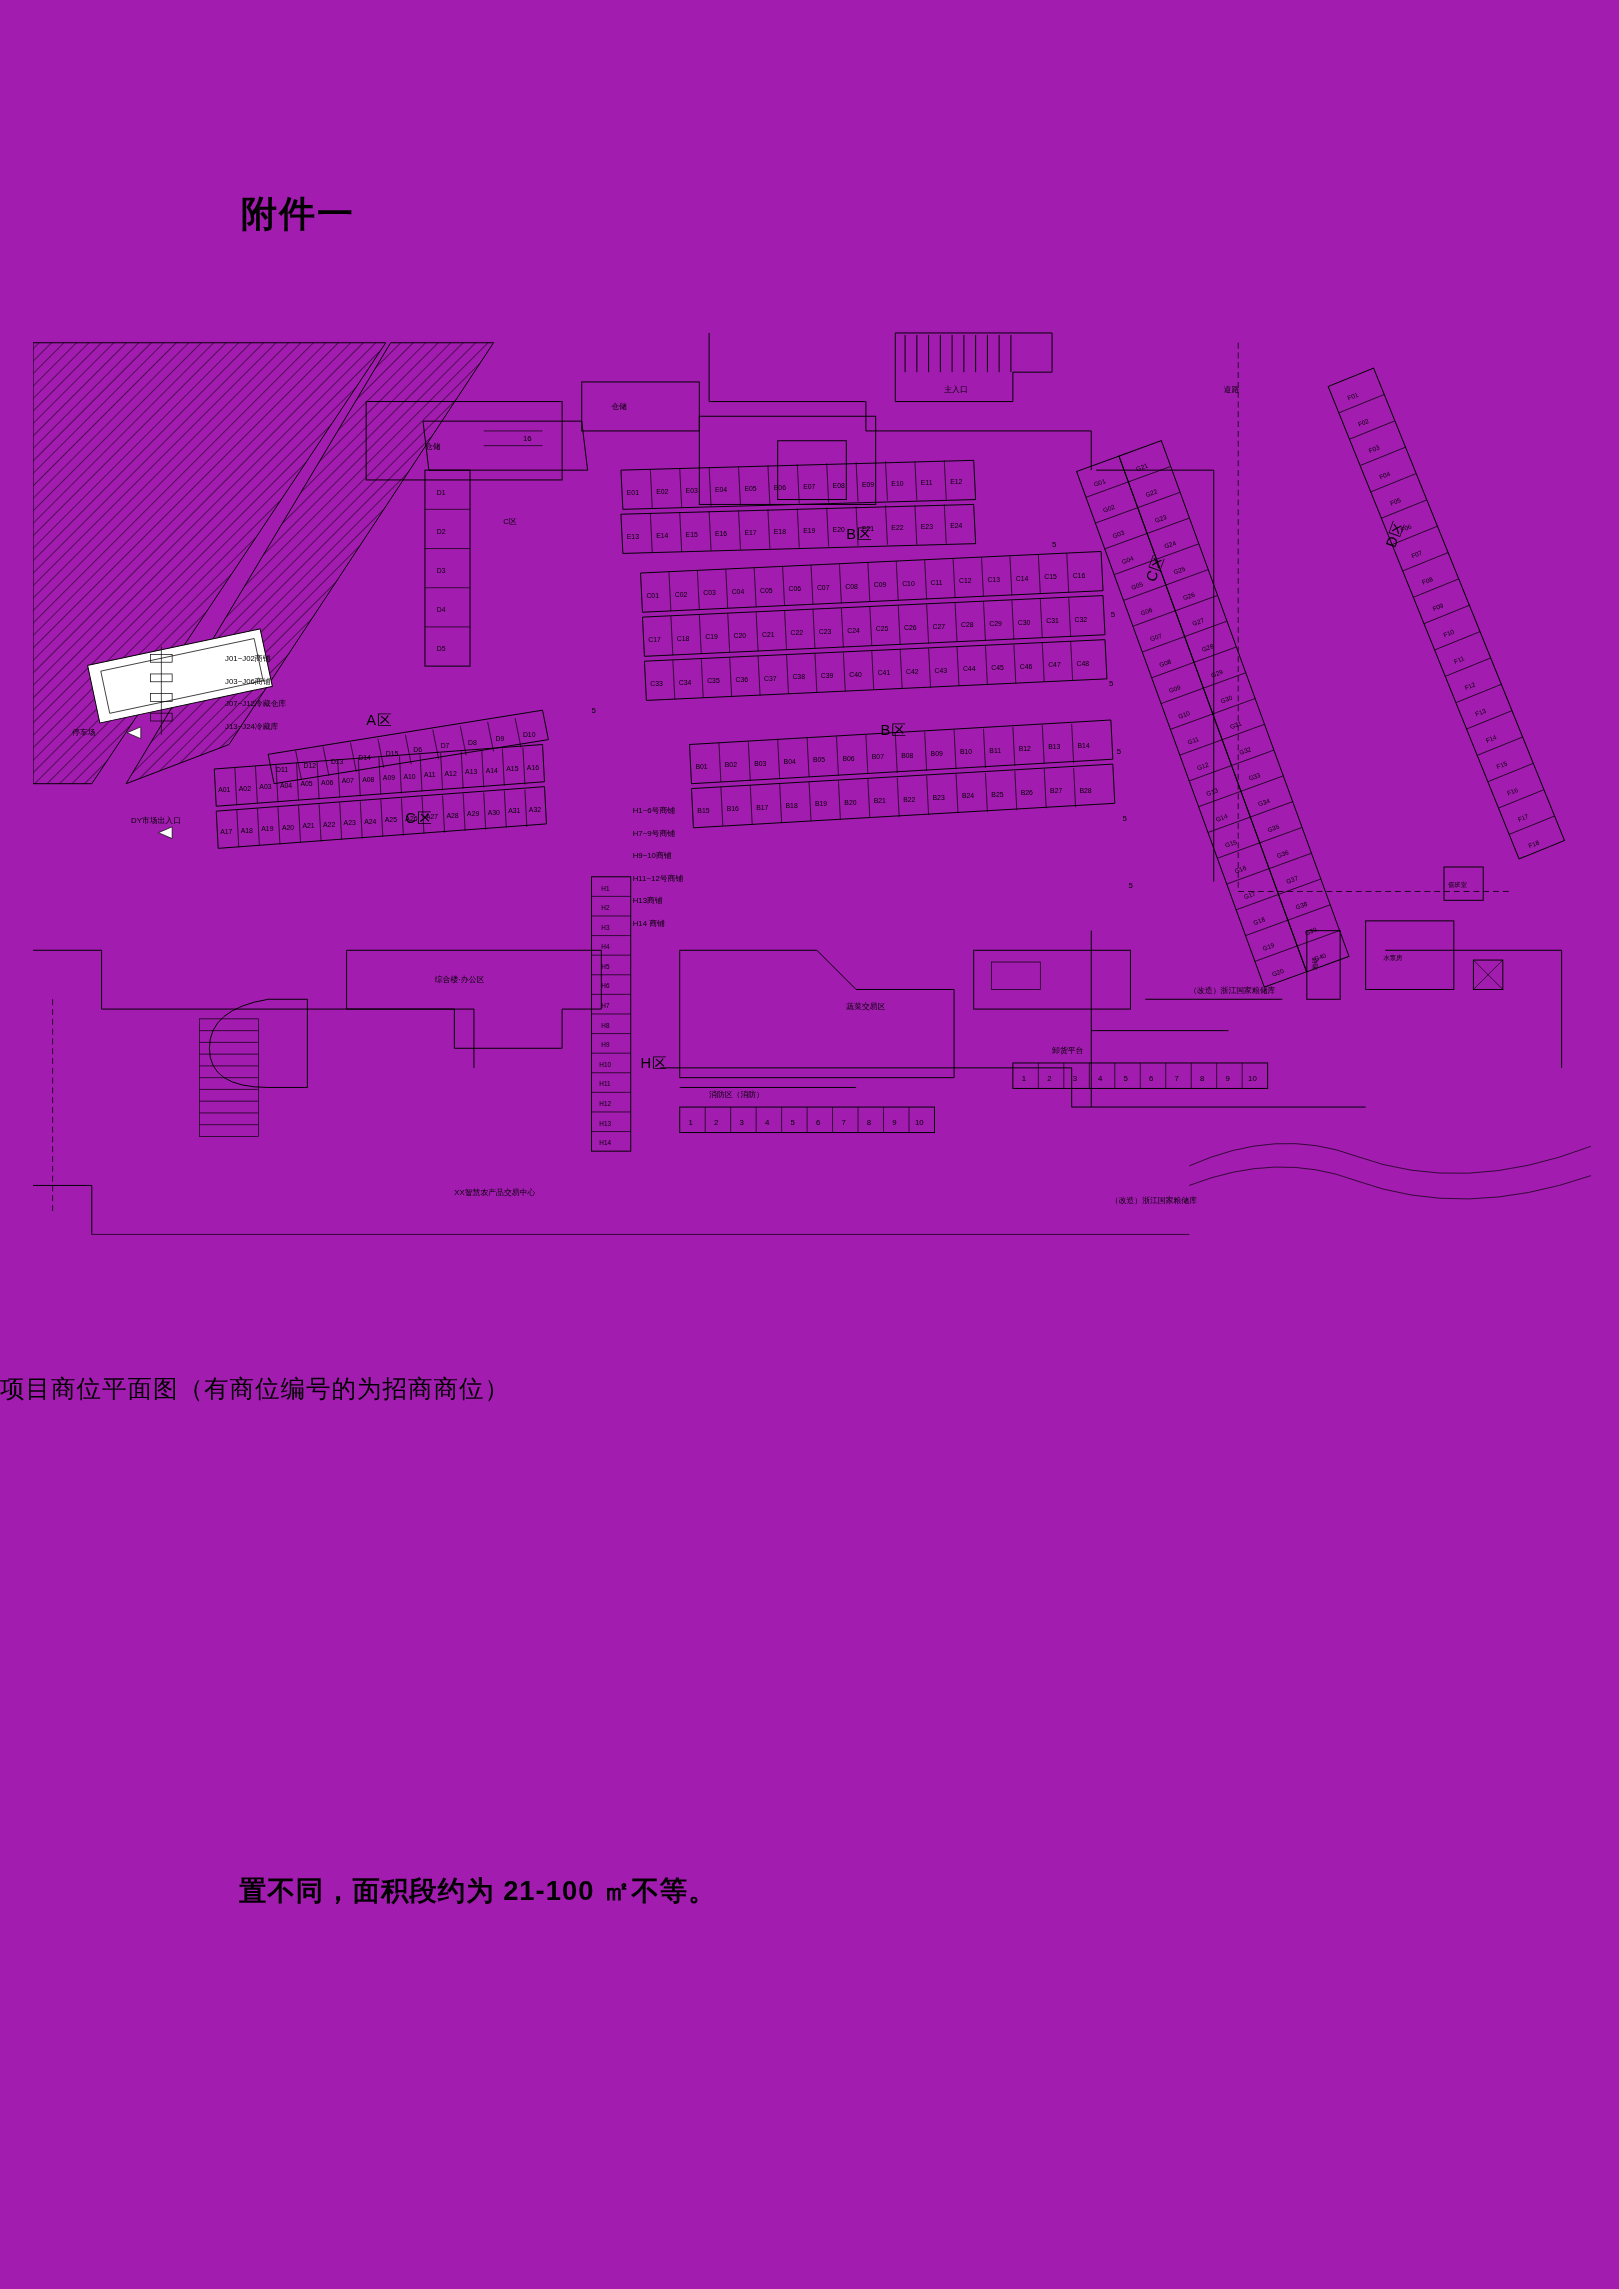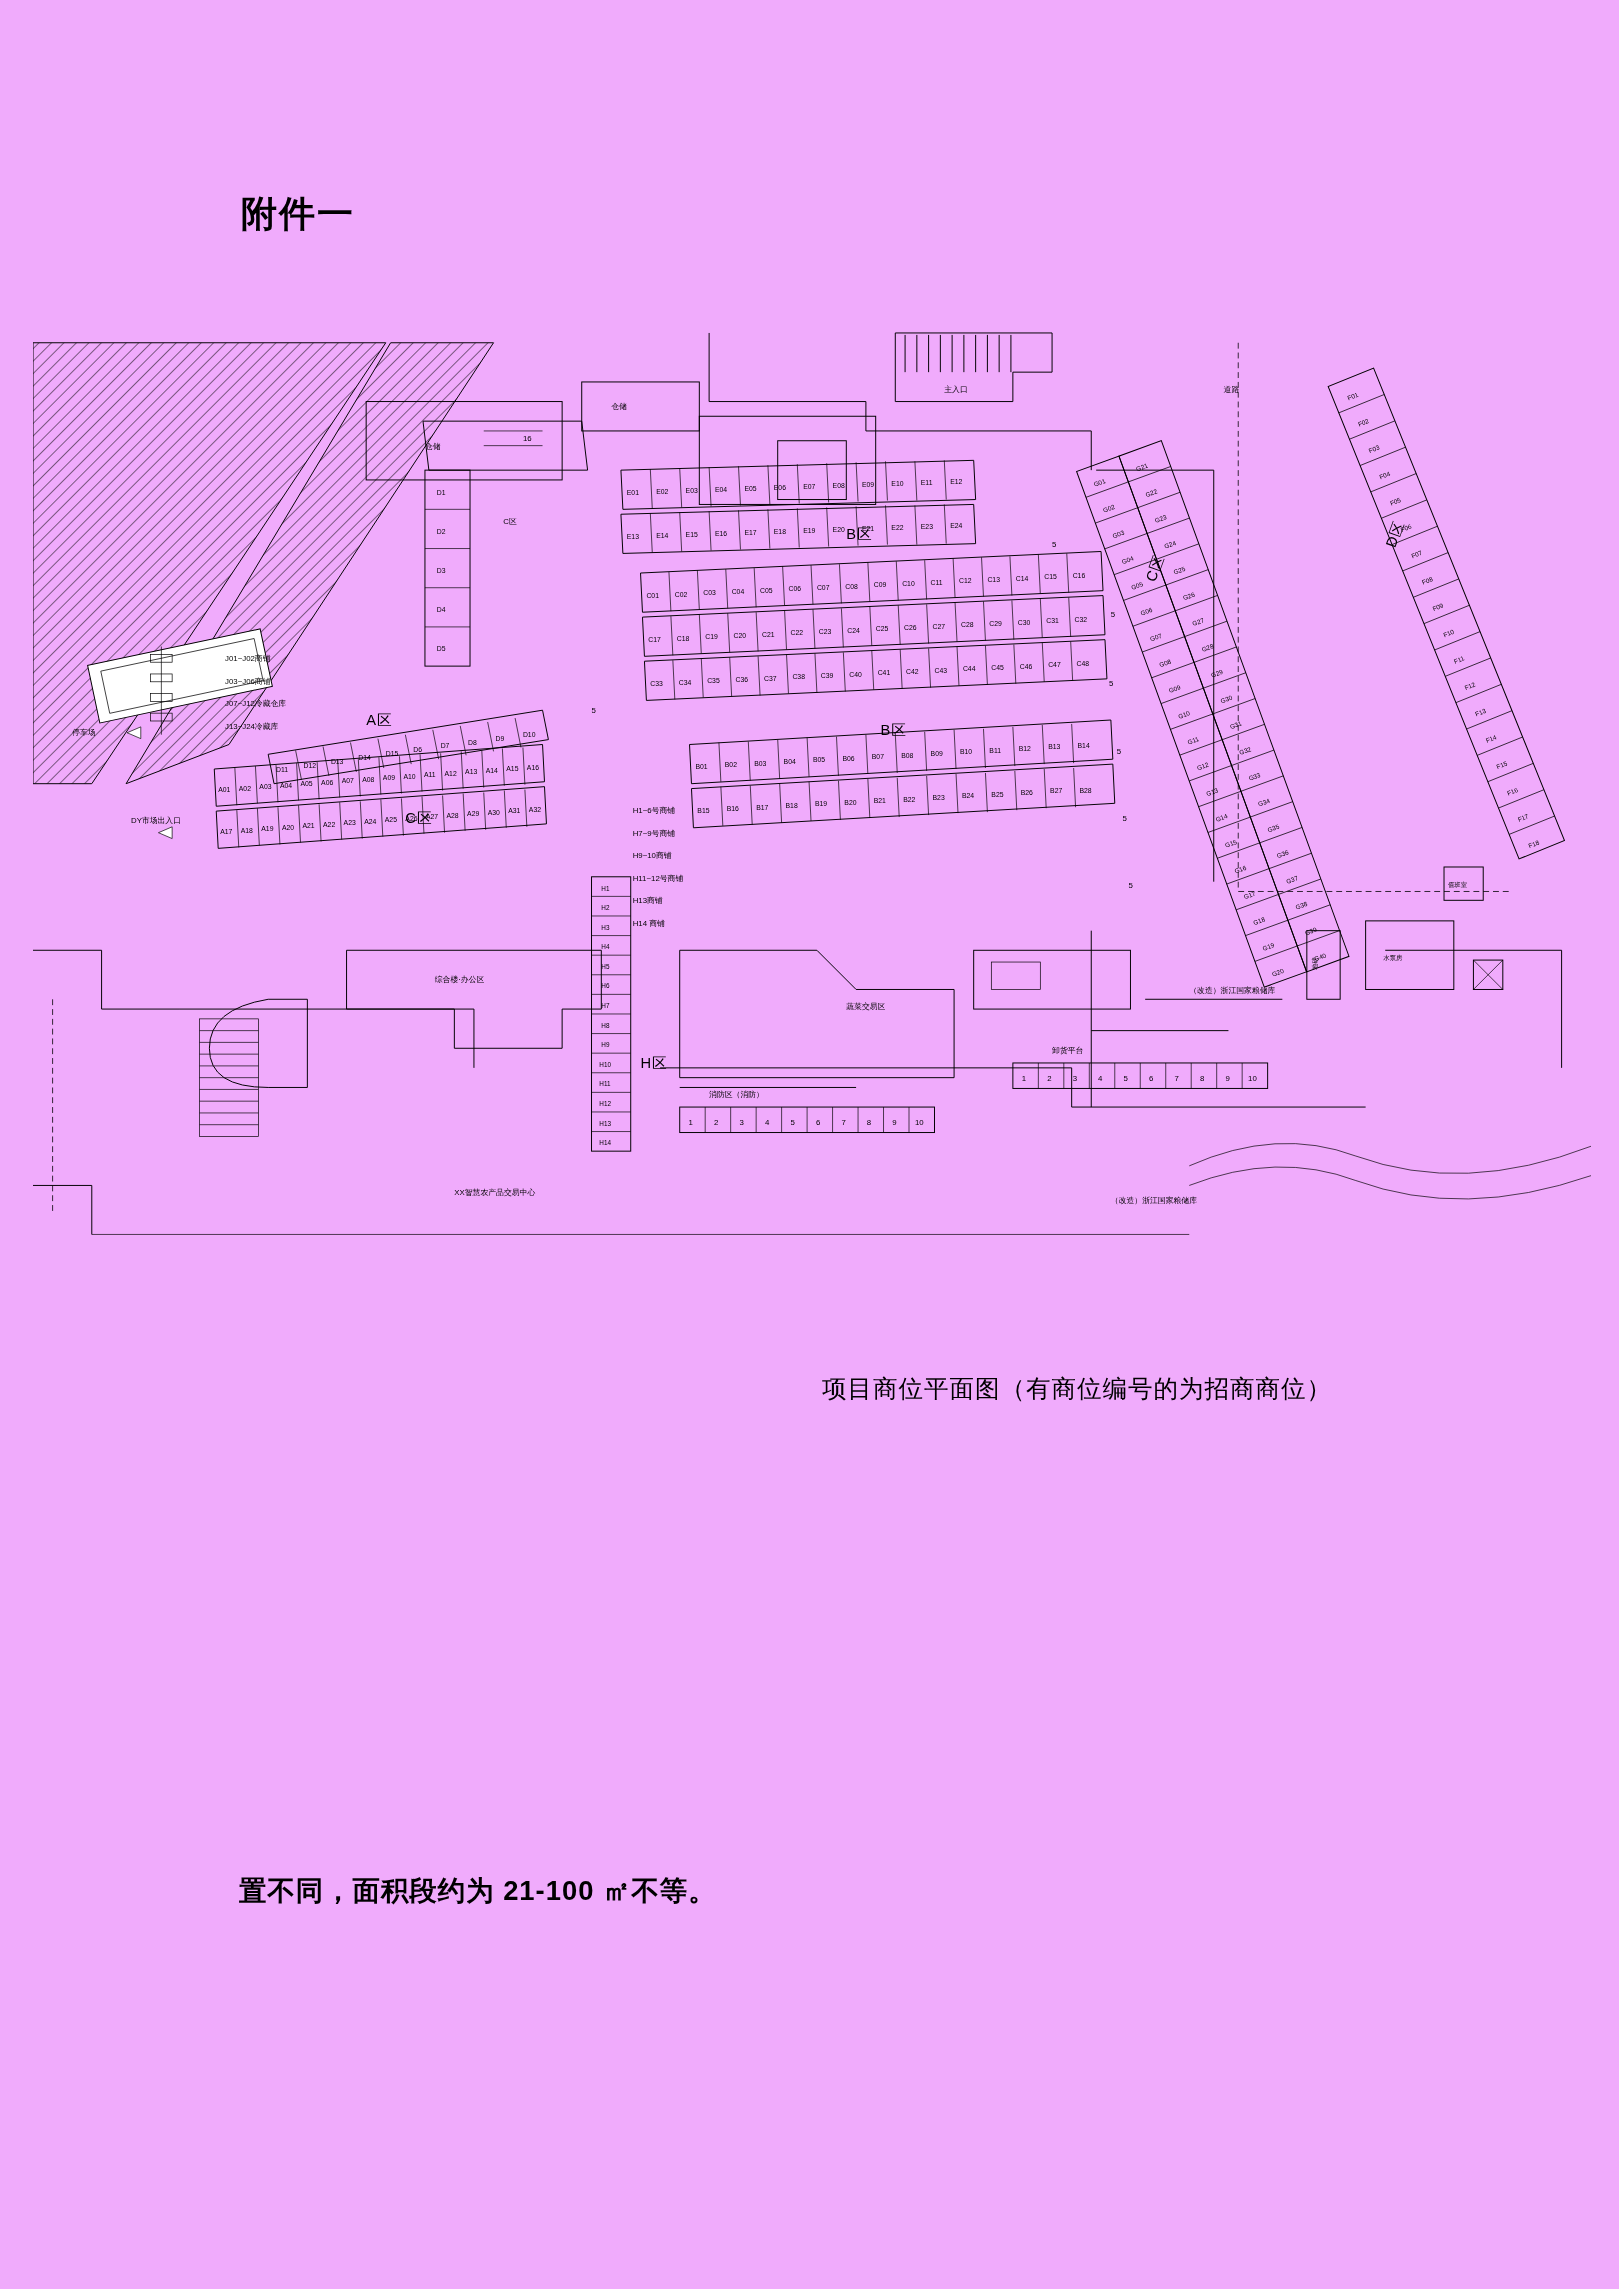--- a/index.html
+++ b/index.html
@@ -11,21 +11,21 @@
     width: 1619px;
     height: 2290px;
     position: relative;
     font-family: "Liberation Sans", sans-serif;
     color: #000000;
     overflow: hidden;
   }
   .page {
     position: absolute;
     inset: 0;
-    background: #f0abfc;
+    background: #a21caf;
   }
   
   .doc-heading {
     position: absolute;
     left: 241px;
     top: 192px;
     font-size: 36px;
     font-weight: 700;
     letter-spacing: 2px;
     line-height: 1.2;
@@ -42,21 +42,21 @@
     display: block;
     width: 100%;
     height: 100%;
   }
   
   .figure-caption {
     position: absolute;
     left: 0;
     top: 1372px;
     width: 1332px;
-    text-align: right;
+    text-align: left;
     font-size: 24.5px;
     letter-spacing: 1px;
   }
   
   .note-block {
     position: absolute;
     left: 239px;
     top: 1862px;
     width: 1157px;
     font-size: 27.4px;

